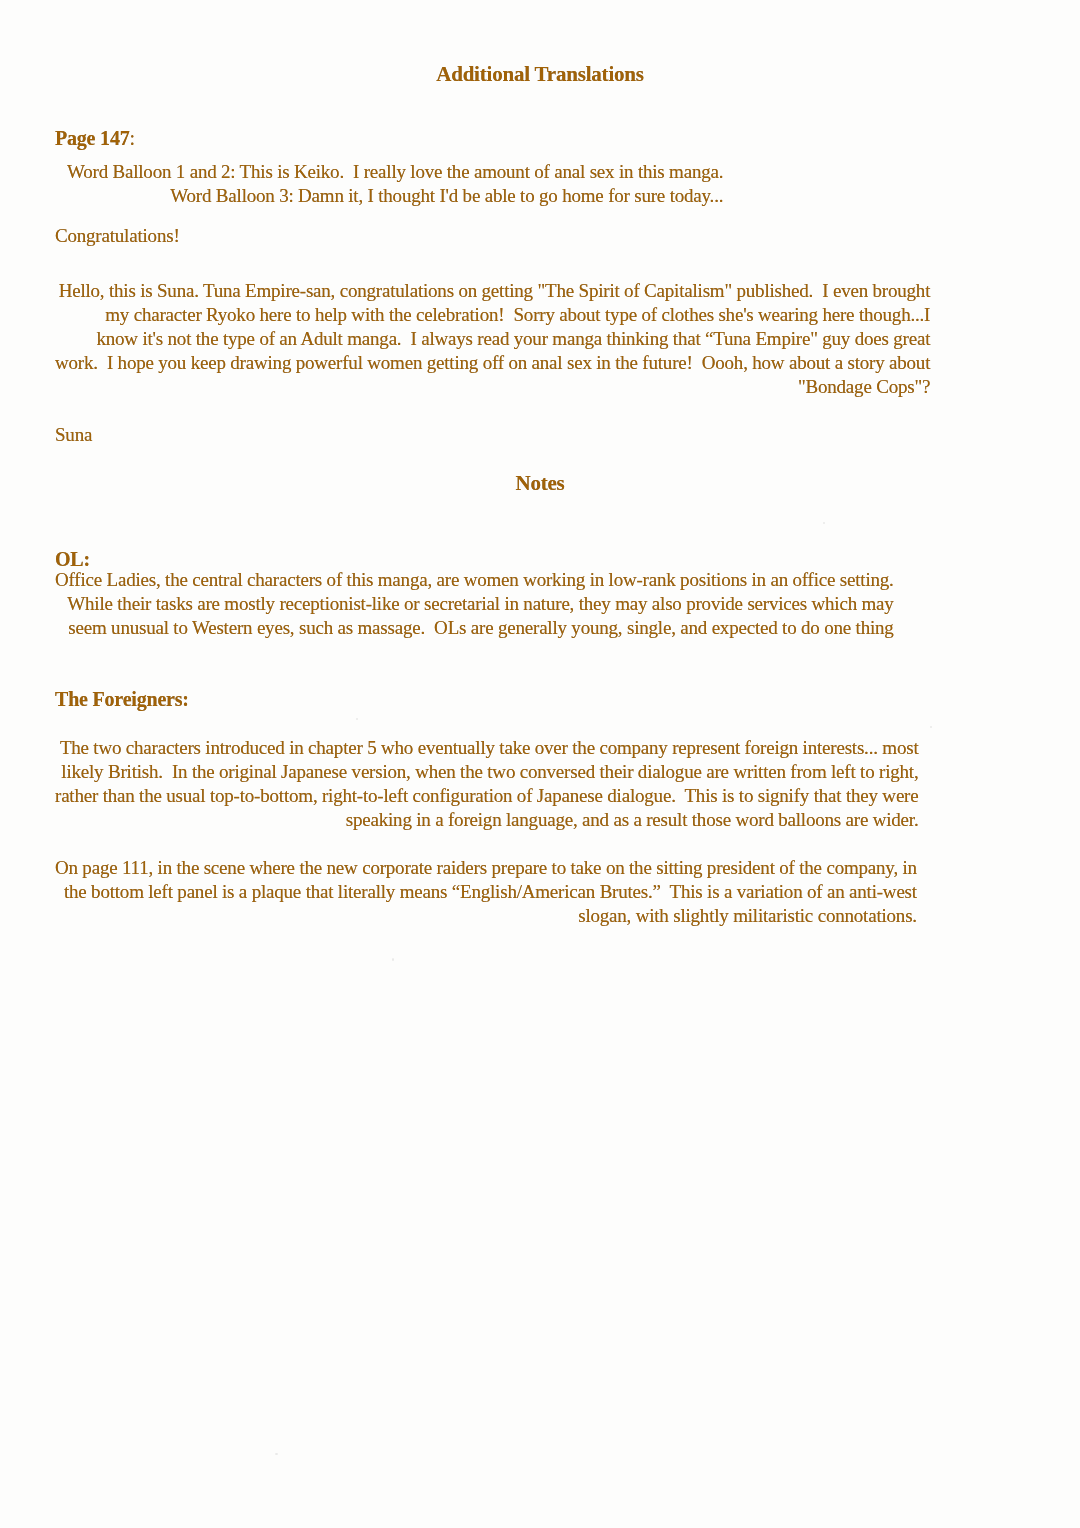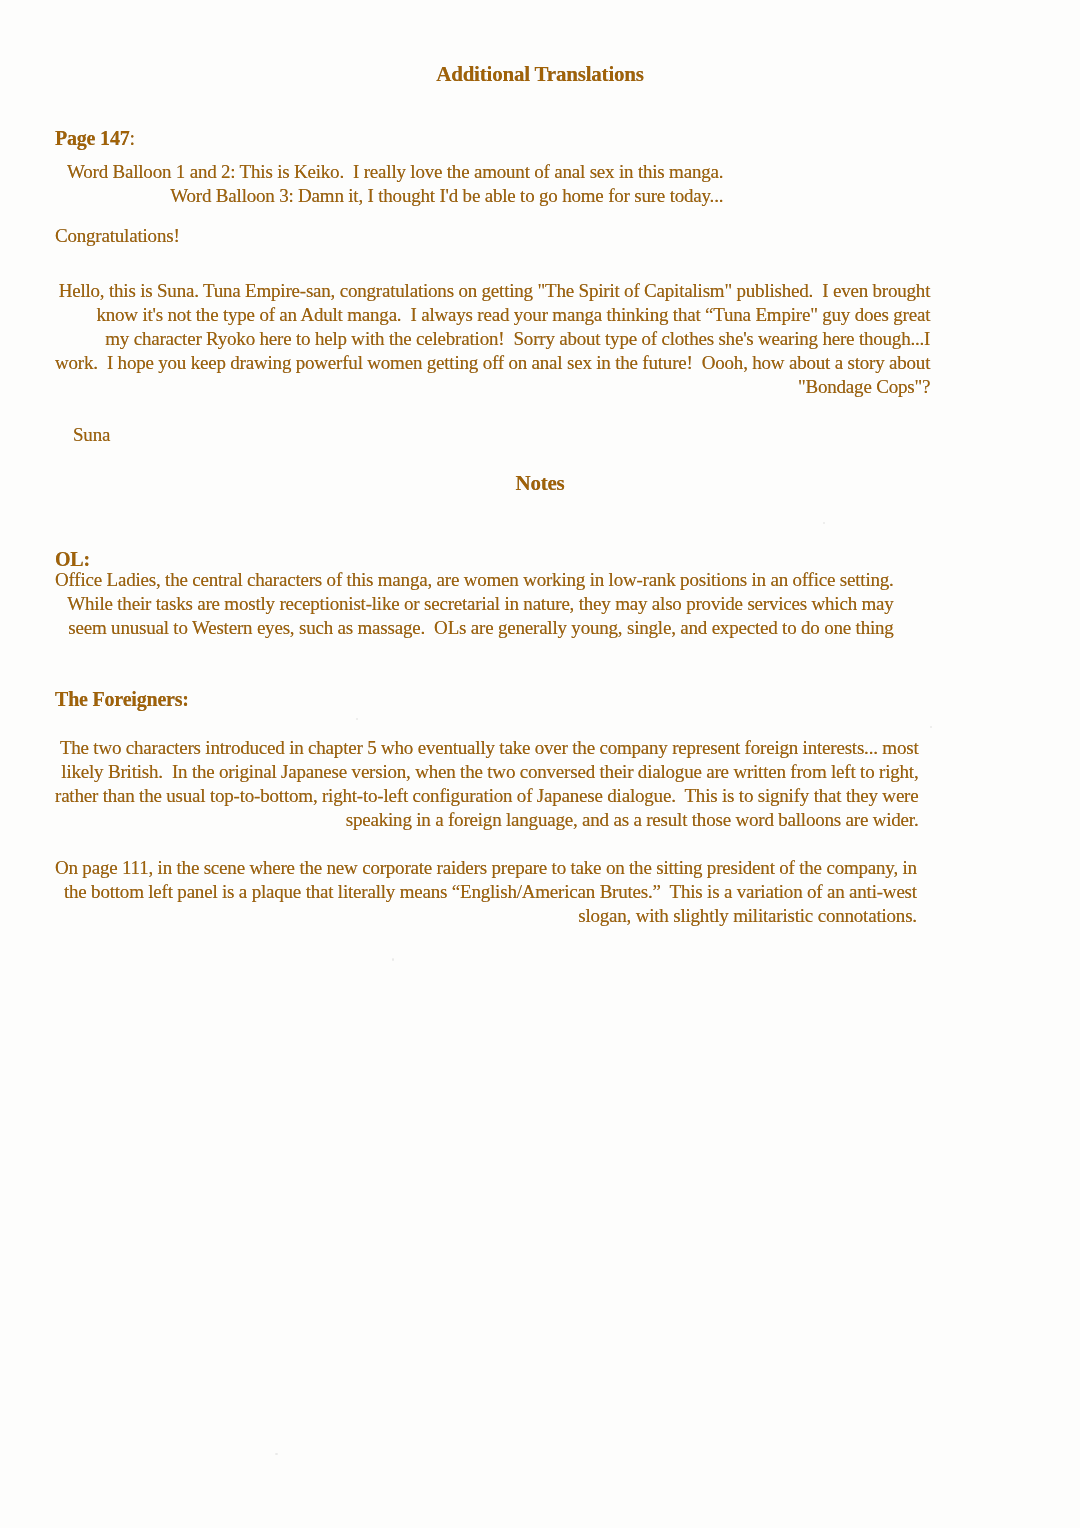--- a/index.html
+++ b/index.html
@@ -29,21 +29,21 @@
   .left-heading{font-size:20px;}
   .left-heading .bold{font-weight:bold;}
   .left-heading .reg{font-weight:normal;}
   .line{white-space:pre;text-align:right;}
   
   .blk-title{top:62px;}
   .blk-page-147-heading{top:126px;}
   .blk-word-balloon-lines{top:160px;left:67px;}
   .blk-congratulations{top:224px;}
   .blk-letter-paragraph{top:279px;}
-  .blk-signature{top:423px;margin-left:18px;}
+  .blk-signature{top:423px;}
   .blk-notes-heading{top:471px;}
   .blk-ol-heading{top:547px;}
   .blk-ol-paragraph{top:568px;}
   .blk-foreigners-heading{top:687px;}
   .blk-foreigners-paragraph{top:736px;}
   .blk-page-111-paragraph{top:856px;}
   
   .speck{position:absolute;background:rgba(60,60,60,0.10);border-radius:50%;}
 </style>
 </head>
@@ -59,22 +59,22 @@
     <div class="blk left-heading blk-page-147-heading"><span class="bold">Page 147</span><span class="reg">:</span></div>
     <div class="blk paragraph blk-word-balloon-lines">
       <div class="line">Word Balloon 1 and 2: This is Keiko.  I really love the amount of anal sex in this manga.</div>
       <div class="line">Word Balloon 3: Damn it, I thought I'd be able to go home for sure today...</div>
     </div>
     <div class="blk paragraph blk-congratulations">
       <div class="line">Congratulations!</div>
     </div>
     <div class="blk paragraph blk-letter-paragraph">
       <div class="line">Hello, this is Suna. Tuna Empire-san, congratulations on getting "The Spirit of Capitalism" published.  I even brought</div>
+      <div class="line">my character Ryoko here to help with the celebration!  Sorry about type of clothes she's wearing here though...I</div>
       <div class="line">know it's not the type of an Adult manga.  I always read your manga thinking that “Tuna Empire" guy does great</div>
-      <div class="line">my character Ryoko here to help with the celebration!  Sorry about type of clothes she's wearing here though...I</div>
       <div class="line">work.  I hope you keep drawing powerful women getting off on anal sex in the future!  Oooh, how about a story about</div>
       <div class="line">"Bondage Cops"?</div>
     </div>
     <div class="blk paragraph blk-signature">
       <div class="line">Suna</div>
     </div>
     <div class="blk center-heading blk-notes-heading"><span class="bold">Notes</span></div>
     <div class="blk left-heading blk-ol-heading"><span class="bold">OL:</span></div>
     <div class="blk paragraph blk-ol-paragraph">
       <div class="line">Office Ladies, the central characters of this manga, are women working in low-rank positions in an office setting.</div>

